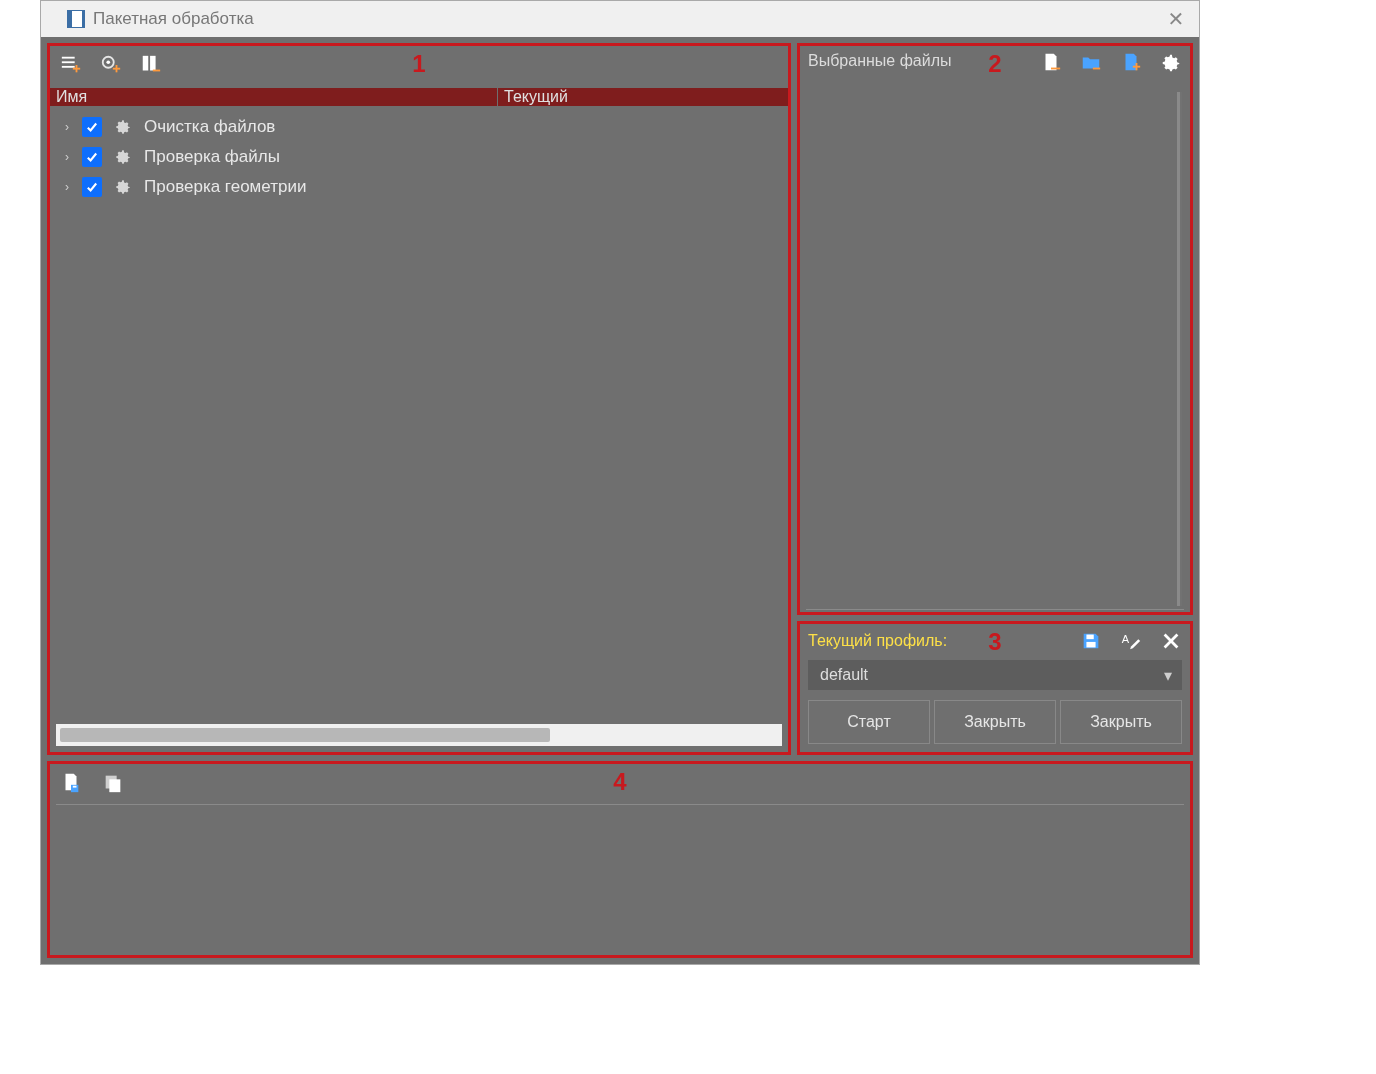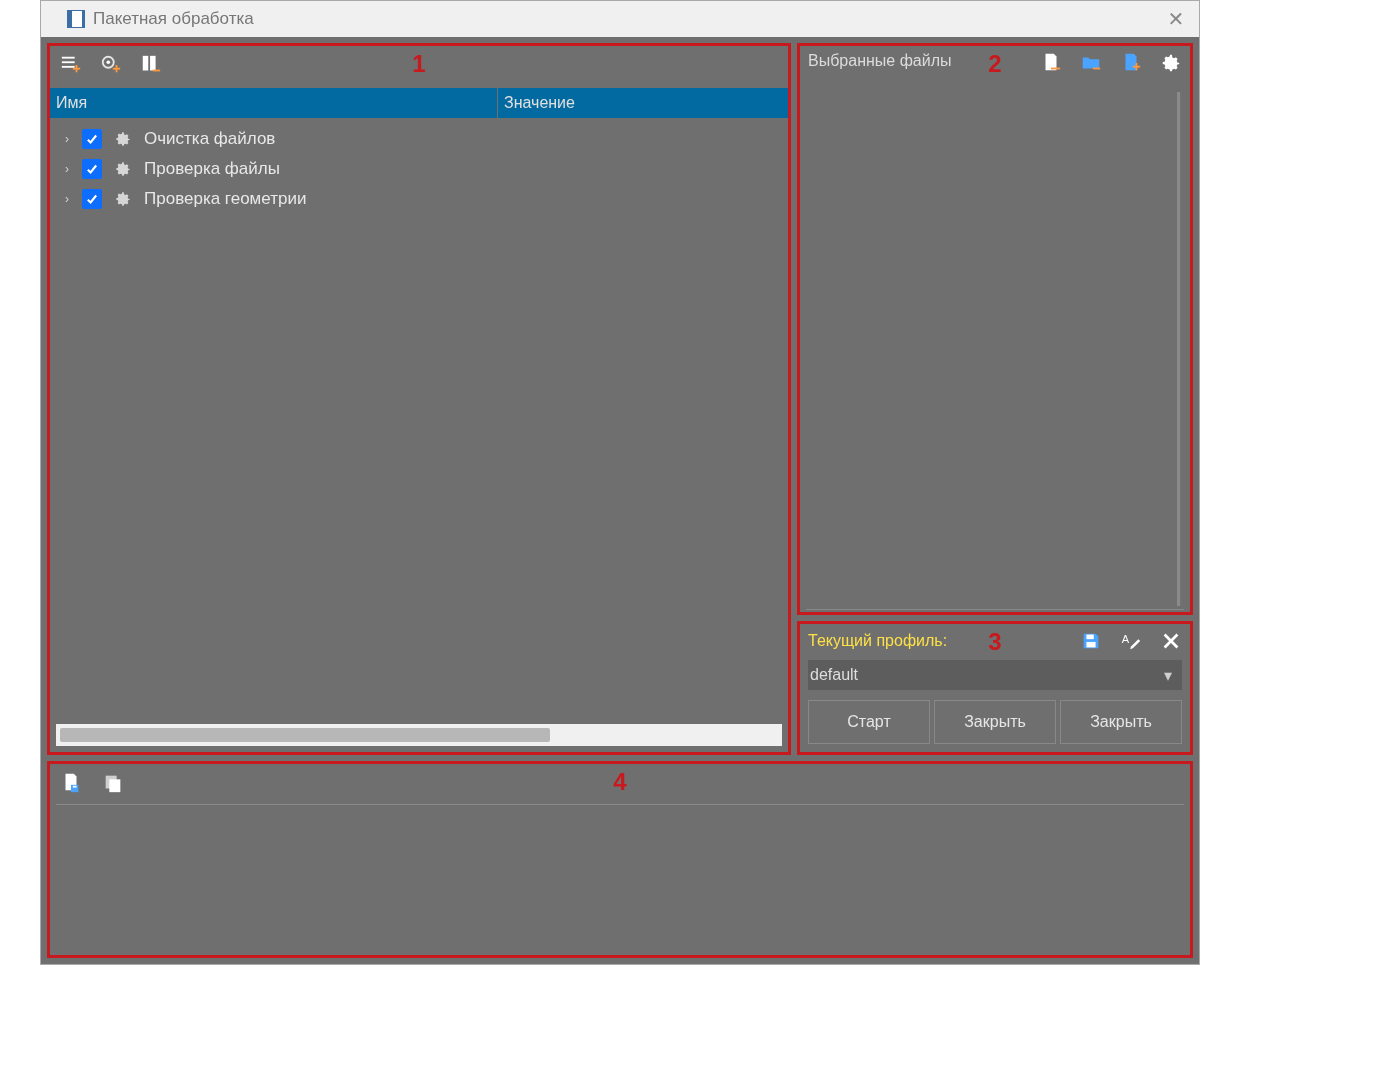--- a/index.html
+++ b/index.html
@@ -74,22 +74,22 @@
     flex: none;
   }
   .icon svg { width: 22px; height: 22px; }
 
   
   .p1-toolbar {
     display:flex; gap:18px;
     padding: 8px 10px 12px 10px;
   }
   .tbl-head {
-    display:flex; height:30px;
-    background:#0369a1;
+    display:flex; height:18px;
+    background:#7f1d1d;
     color:#e0e0e0; font-size:16px;
   }
   .tbl-head .col-name { flex:0 0 448px; padding-left:6px; display:flex; align-items:center; border-right:1px solid #6f6f6f;}
   .tbl-head .col-val  { flex:1; padding-left:6px; display:flex; align-items:center;}
 
   .tree { padding: 6px 0 0 0; }
   .tree-row {
     display:flex; align-items:center;
     height:30px; gap:10px;
     padding-left:12px;
@@ -128,21 +128,21 @@
   }
   .p2-divider { position:absolute; left:6px; right:6px; bottom:2px; height:1px; background:#8a8a8a; }
 
   
   .panel3 { padding:4px 8px 8px 8px; display:flex; flex-direction:column; }
   .p3-head { display:flex; align-items:center; height:30px; }
   .p3-head .label { color:#fde047; font-size:16px; flex:1; }
   .p3-icons { display:flex; gap:18px; }
   .p3-select {
     margin-top:6px; height:34px; background:#5d5d5d;
-    display:flex; align-items:center; padding:0 2px;
+    display:flex; align-items:center; padding:0 12px;
     color:#dedede; font-size:16px;
     position:relative;
   }
   .p3-select .caret {
     position:absolute; right:10px; top:50%; transform:translateY(-50%);
     color:#cfcfcf;
   }
   .p3-buttons { display:flex; gap:4px; margin-top:10px; }
   .p3-buttons .btn {
     flex:1; height:44px; border:1px solid #888;
@@ -197,21 +197,21 @@
           <svg viewBox="0 0 24 24">
               <rect x="3" y="2" width="6" height="16" class="fill-white"></rect>
               <rect x="11" y="2" width="6" height="16" class="fill-white"></rect>
               <rect x="14" y="17" width="8" height="2" class="fill-orange"></rect>
             </svg>
         </span>
       </div>
 
       <div class="tbl-head">
         <div class="col-name">Имя</div>
-        <div class="col-val">Значение</div>
+        <div class="col-val">Текущий</div>
       </div>
 
       <div class="tree">
 
         <div class="tree-row">
           <span class="expander">›</span>
           <span class="cb">
               <svg viewBox="0 0 20 20">
                 <polyline points="4 11 8 15 16 5"></polyline>
               </svg>

